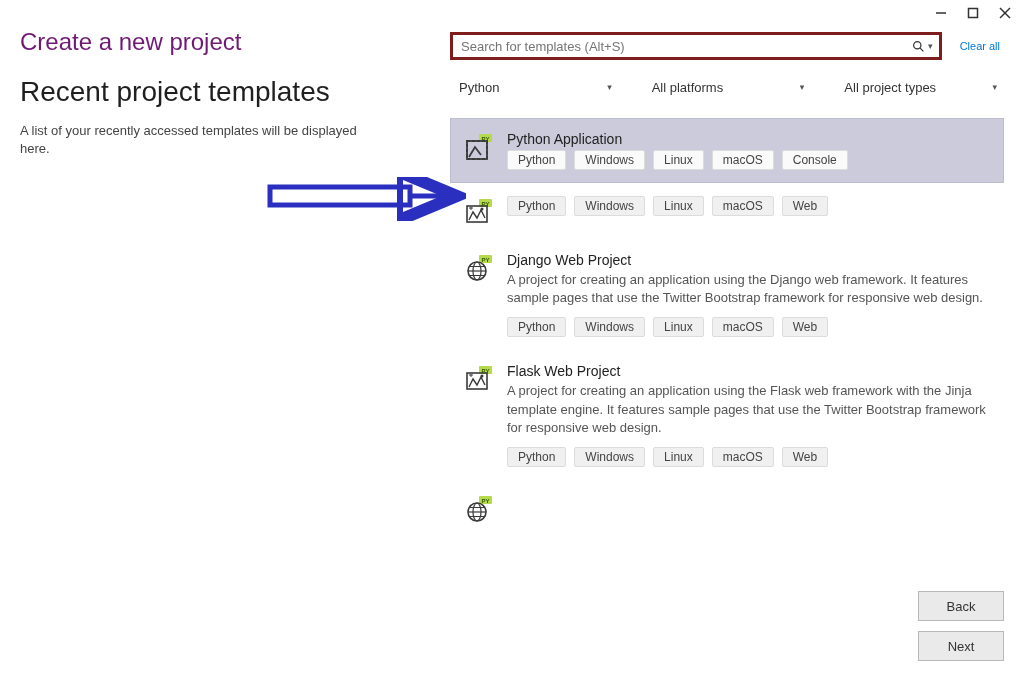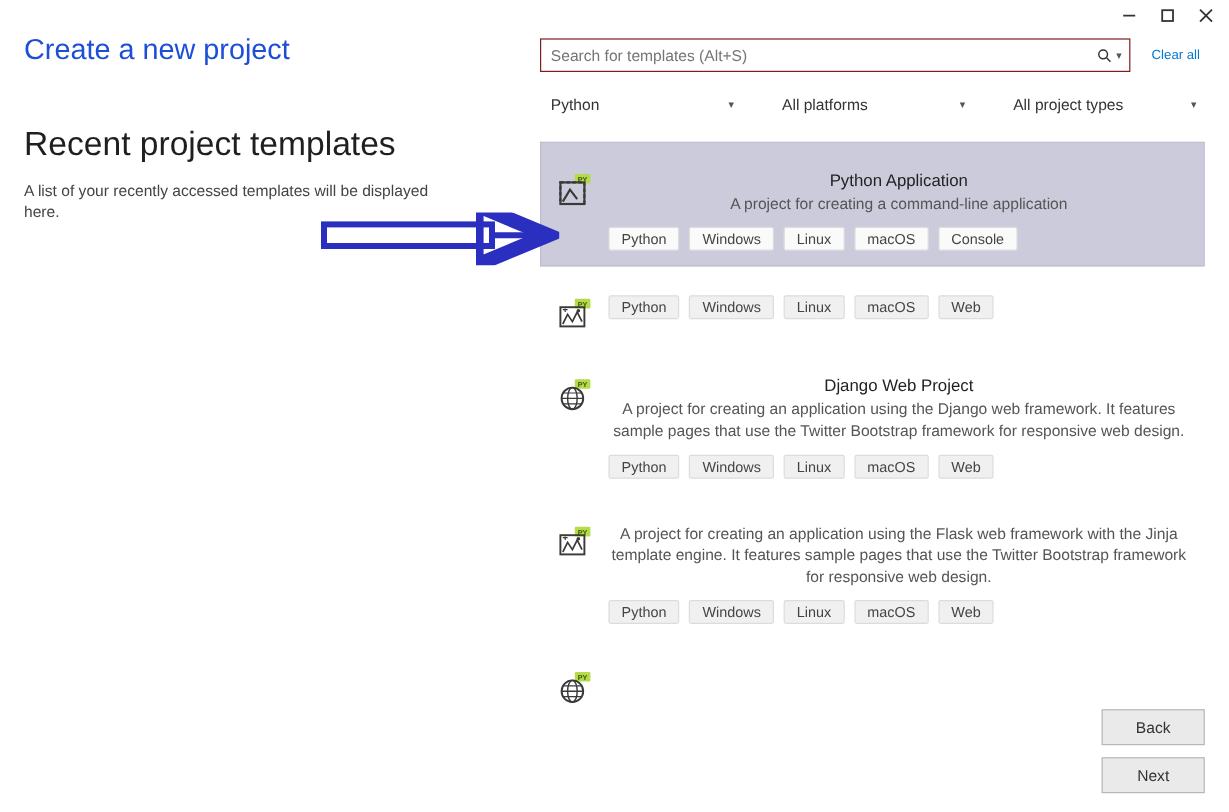--- a/index.html
+++ b/index.html
@@ -32,22 +32,22 @@
     display: flex;
     gap: 20px;
   }
   .left-col {
     width: 410px;
     padding-top: 6px;
   }
   .page-title {
     font-size: 24px;
     font-weight: 400;
-    margin-bottom: 48px;
-    color: #1d4ed8;
+    margin-bottom: 20px;
+    color: #701a75;
   }
   .section-title {
     font-size: 28px;
     font-weight: 400;
     margin-bottom: 14px;
   }
   .recent-hint {
     font-size: 13px;
     color: #444;
     line-height: 1.4;
@@ -63,21 +63,21 @@
     display: flex;
     align-items: center;
     gap: 18px;
     margin-bottom: 14px;
     margin-top: 10px;
   }
   .search-box {
     flex: 1;
     display: flex;
     align-items: center;
-    border: 1px solid #7f1d1d;
+    border: 3px solid #7f1d1d;
     height: 28px;
     padding: 0 6px 0 8px;
     background: #fff;
   }
   .search-box input {
     border: none;
     outline: none;
     flex: 1;
     font-size: 13px;
     color: #555;
@@ -118,23 +118,22 @@
     color: #555;
   }
   .template-list {
     flex: 1;
     overflow: hidden;
     position: relative;
   }
   .template-item {
     display: flex;
     gap: 14px;
-    padding: 23px 12px 12px 14px;
+    padding: 12px 12px 12px 14px;
     border: 1px solid transparent;
-    text-align: center;
   }
   .template-item.selected {
     background: #cbcbdc;
     border-color: #bdbdd0;
   }
   .tpl-icon {
     width: 28px; height: 28px;
     flex-shrink: 0;
     margin-top: 2px;
   }
@@ -262,21 +261,20 @@
         <div class="template-item selected">
           <div class="tpl-icon"><svg width="28" height="28" viewBox="0 0 28 28">
               <rect x="14" y="1" width="13" height="8" rx="1" fill="#b7d94c"></rect>
               <text x="20.5" y="7.5" font-size="6" font-weight="bold" text-anchor="middle" fill="#2f5b00">PY</text>
               <rect x="2" y="8" width="20" height="18" fill="none" stroke="#3a3a3a" stroke-width="1.8"></rect>
               <rect x="2" y="8" width="20" height="18" fill="none" stroke-dasharray="3 2" stroke="#3a3a3a" stroke-width="1.8"></rect>
               <path d="M4 24 L10 14 L16 22" fill="none" stroke="#3a3a3a" stroke-width="1.8"></path>
             </svg></div>
           <div class="tpl-body">
             <div class="tpl-title">Python Application</div>
-            <div class="tpl-desc">A project for creating a command-line application</div>
             <div class="tag-row">
               <span class="tag">Python</span>
               <span class="tag">Windows</span>
               <span class="tag">Linux</span>
               <span class="tag">macOS</span>
               <span class="tag">Console</span>
             </div>
           </div>
         </div>
         <div class="template-item">
@@ -325,20 +323,21 @@
           <div class="tpl-icon"><svg width="28" height="28" viewBox="0 0 28 28">
               <rect x="14" y="1" width="13" height="8" rx="1" fill="#b7d94c"></rect>
               <text x="20.5" y="7.5" font-size="6" font-weight="bold" text-anchor="middle" fill="#2f5b00">PY</text>
               <rect x="2" y="8" width="20" height="16" fill="none" stroke="#3a3a3a" stroke-width="1.6"></rect>
               <path d="M4 22 L8 14 L12 20 L16 12 L20 20" fill="none" stroke="#3a3a3a" stroke-width="1.4"></path>
               <circle cx="17" cy="11" r="1.5" fill="#3a3a3a"></circle>
               <line x1="6" y1="12" x2="6" y2="9" stroke="#3a3a3a"></line>
               <line x1="4" y1="10" x2="8" y2="10" stroke="#3a3a3a"></line>
             </svg></div>
           <div class="tpl-body">
+            <div class="tpl-title">Flask Web Project</div>
             <div class="tpl-desc">A project for creating an application using the Flask web framework with the Jinja template engine. It features sample pages that use the Twitter Bootstrap framework for responsive web design.</div>
             <div class="tag-row">
               <span class="tag">Python</span>
               <span class="tag">Windows</span>
               <span class="tag">Linux</span>
               <span class="tag">macOS</span>
               <span class="tag">Web</span>
             </div>
           </div>
         </div>

